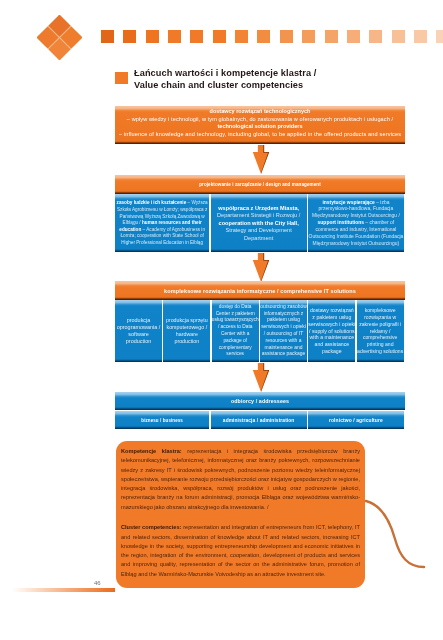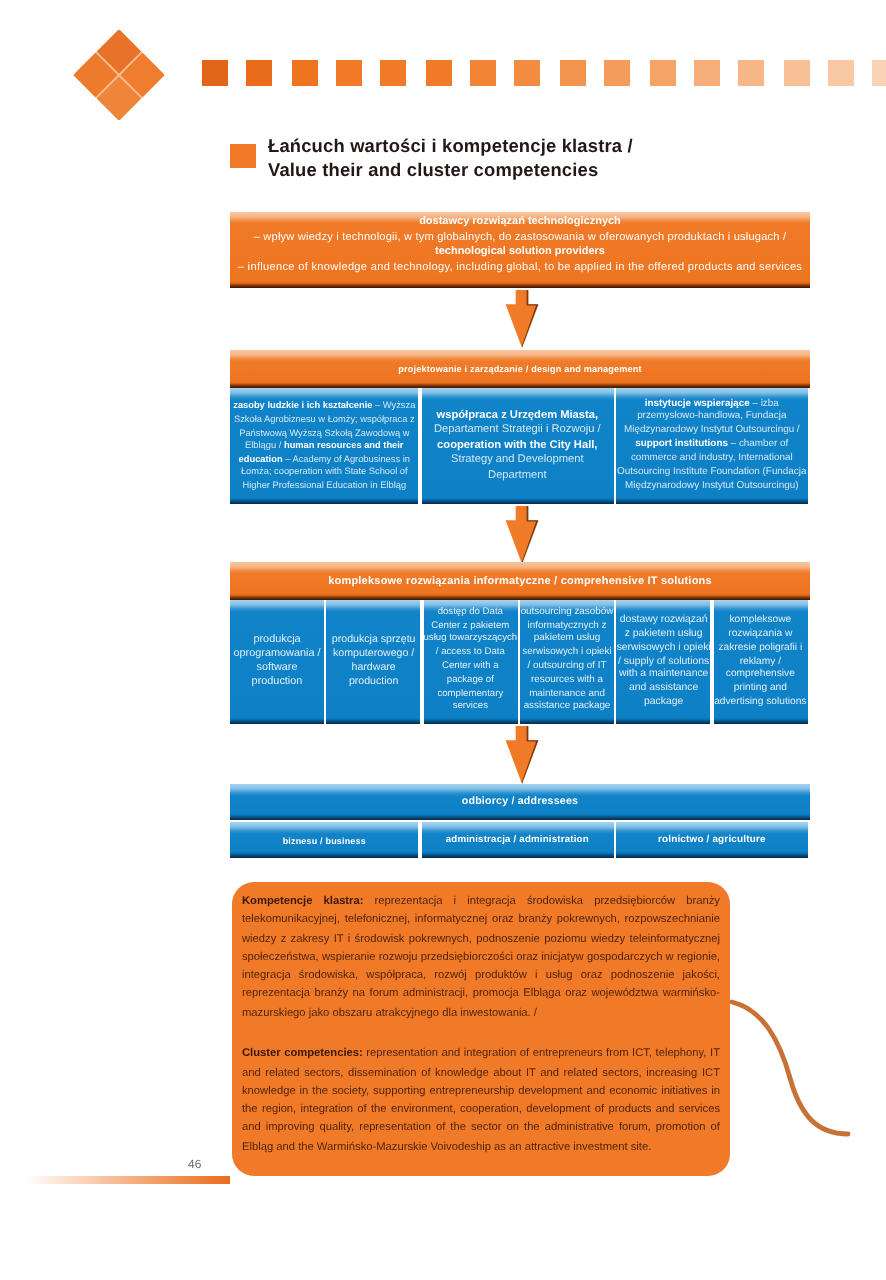--- a/index.html
+++ b/index.html
@@ -105,21 +105,21 @@
 <i style="left:223.50px;background:#F5A468"></i>
 <i style="left:245.85px;background:#F6AD78"></i>
 <i style="left:268.20px;background:#F7B687"></i>
 <i style="left:290.55px;background:#F8C096"></i>
 <i style="left:312.90px;background:#F9C9A6"></i>
 <i style="left:335.25px;background:#FAD2B6"></i>
 </div>
 <div class="title-sq"></div>
 <div class="title">
       <div>Łańcuch wartości i kompetencje klastra /</div>
-      <div>Value their and cluster competencies</div>
+      <div>Value chain and cluster competencies</div>
     </div>
 <div class="bx obar" style="left:103px;top:106px;width:290px;height:38px;">
       <div class="supl l1">dostawcy rozwiązań technologicznych</div>
       <div class="supl l2">– wpływ wiedzy i technologii, w tym globalnych, do zastosowania w oferowanych produktach i usługach /</div>
       <div class="supl l3">technological solution providers</div>
       <div class="supl l4">– influence of knowledge and technology, including global, to be applied in the offered products and services</div>
     </div>
 <svg class="arrow" style="left:239.2px;top:145px;" width="20" height="29" viewBox="0 0 20 29">
       <path d="M6.85 0 L13.15 0 L13.15 7.10 L18.2 7.10 L10 29 L1.8 7.10 L6.85 7.10 Z" fill="#F07A28"></path>
       <path d="M13.15 0 L13.15 7.10 L18.2 7.10 L10 29 L10 27.80 L17.0 7.70 L12.3 7.70 L12.3 0 Z" fill="#5A2507" opacity="0.75"></path>

